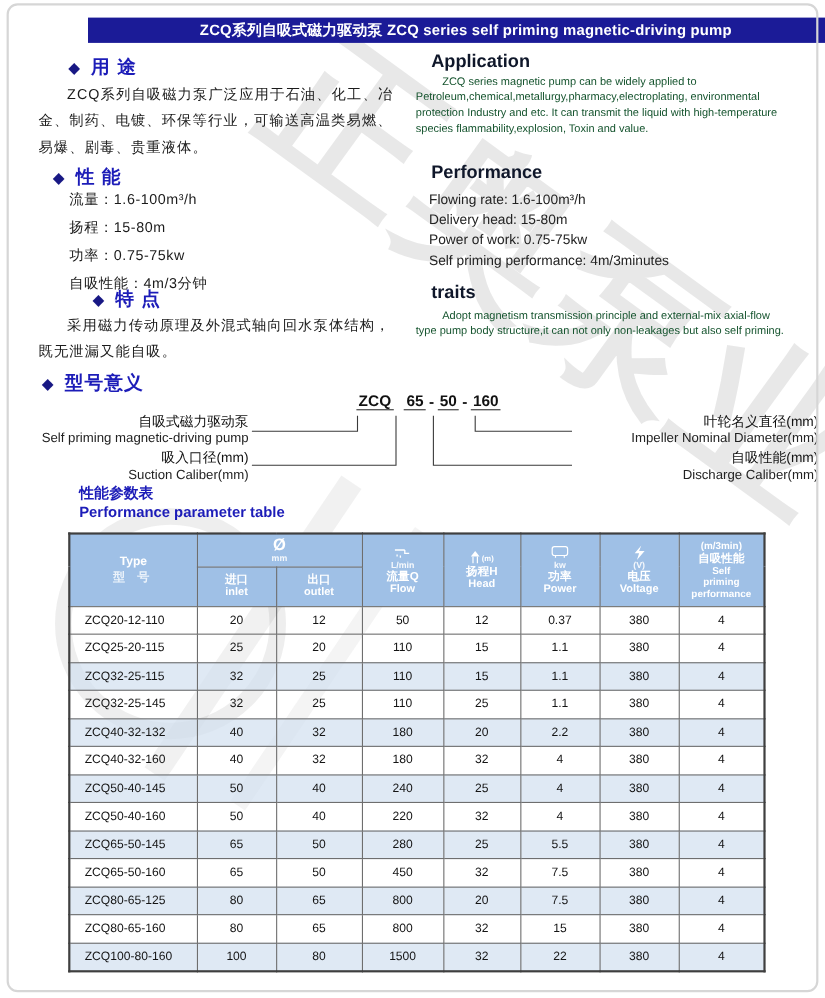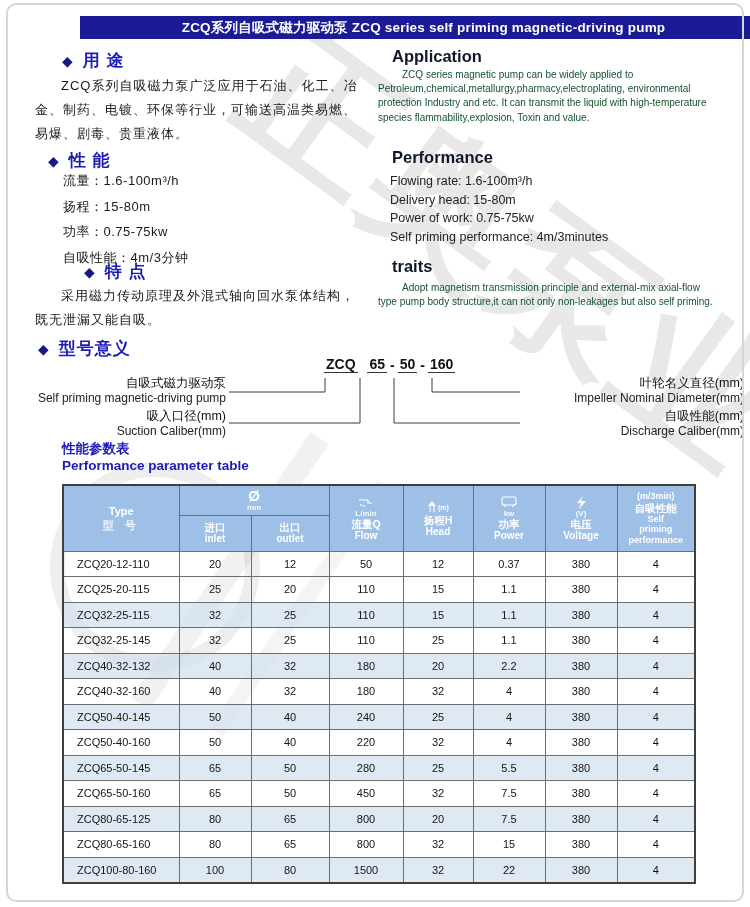--- a/index.html
+++ b/index.html
@@ -39,21 +39,21 @@
     font-size:14px;font-weight:bold;color:#111;}
   .code .tok{border-bottom:1px solid #333;padding:0 2px;}
   .code .sep{padding:0 3px;}
   .dlabel{position:absolute;line-height:14.5px;}
   .dlabel .cn{font-size:12.5px;color:#111;}
   .dlabel .en{font-size:12px;color:#222;}
   .dl-left{text-align:right;left:18px;width:208px;}
   .dl-right{text-align:right;left:524px;width:220px;}
   .dsvg{position:absolute;left:0;top:0;}
   
-  .tbl-head{left:62px;top:440px;}
+  .tbl-head{left:72px;top:440px;}
   .tbl-head div{color:#1c1cb8;font-size:13.5px;font-weight:bold;line-height:17px;}
   
   table.perf{position:absolute;left:62px;top:484px;width:632px;border-collapse:collapse;
     z-index:1;table-layout:fixed;}
   table.perf th,table.perf td{border:1px solid #6e6e6e;}
   table.perf{border:2px solid #3f3f3f;}
   thead th{background:#9fc0e6;color:#fff;font-weight:bold;padding:1px 0;vertical-align:middle;}
   .h-cn{font-size:10.5px;line-height:12px;text-align:center;}
   .h-en{font-size:10px;line-height:11.5px;font-weight:bold;}
   .h-unit{font-size:8px;line-height:9px;opacity:.9;display:block;}

